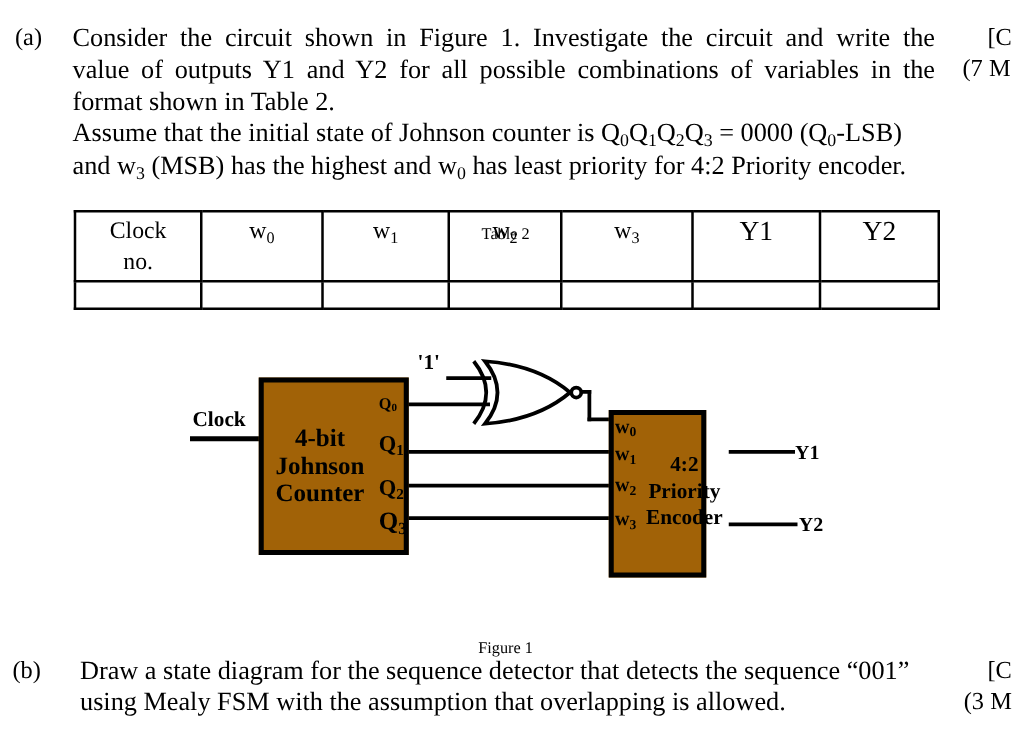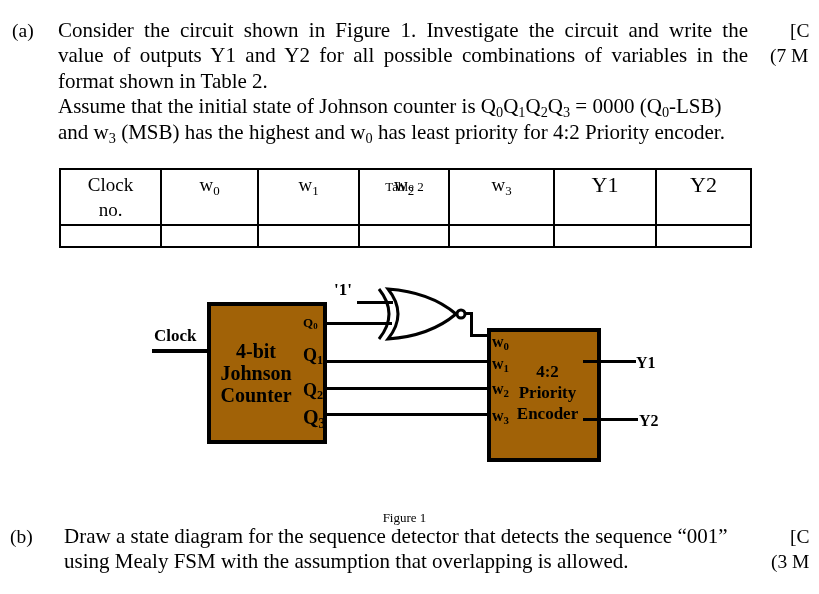--- a/index.html
+++ b/index.html
@@ -105,21 +105,21 @@
 
   <svg class="abs" style="left:375px;top:286px" width="95" height="56" viewBox="0 0 95 56">
     <path d="M 4,3 Q 24,28 4,53" fill="none" stroke="#000" stroke-width="3"></path>
     <path d="M 13,3 Q 55,6 81,28 Q 55,50 13,53 Q 33,28 13,3 Z" fill="#fff" stroke="#000" stroke-width="3"></path>
     <circle cx="86" cy="28" r="4" fill="#fff" stroke="#000" stroke-width="3"></circle>
   </svg>
   <div class="abs wire" style="left:464px;top:312px;width:9px;height:3px"></div>
   <div class="abs wire" style="left:470px;top:312px;width:3px;height:25px"></div>
   <div class="abs wire" style="left:470px;top:334px;width:18px;height:3px"></div>
 
-  <div class="abs box" style="left:487px;top:328px;width:114px;height:134px">
+  <div class="abs box" style="left:487px;top:328px;width:78px;height:134px">
     <div class="abs enctitle" style="left:18px;top:29px;width:77px">
       <div>4:2</div>
       <div>Priority</div>
       <div>Encoder</div>
     </div>
   </div>
   <div class="abs blabel" style="left:492px;top:333px;font-size:16px"><span>w</span><sub>0</sub></div>
   <div class="abs blabel" style="left:492px;top:355px;font-size:16px"><span>w</span><sub>1</sub></div>
   <div class="abs blabel" style="left:492px;top:380px;font-size:16px"><span>w</span><sub>2</sub></div>
   <div class="abs blabel" style="left:492px;top:407px;font-size:16px"><span>w</span><sub>3</sub></div>

